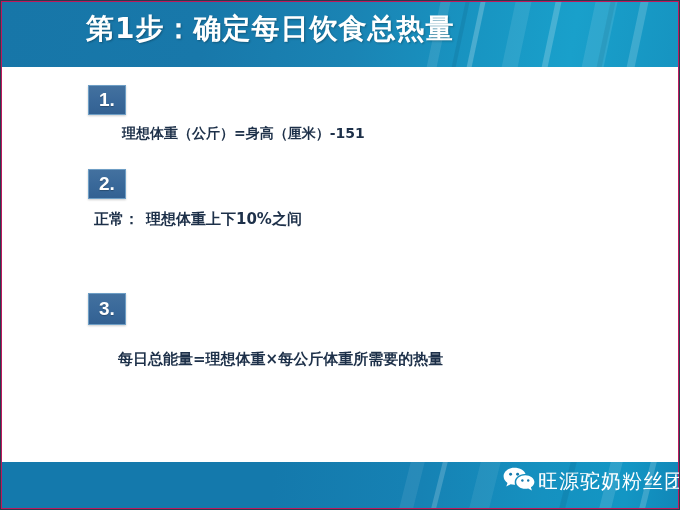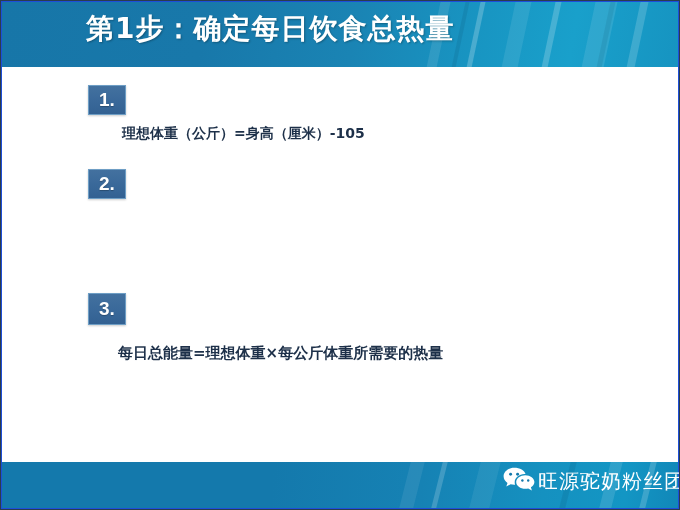--- a/index.html
+++ b/index.html
@@ -5,21 +5,21 @@
   html, body {
     margin: 0;
     padding: 0;
     background: #ffffff;
   }
   #slide {
     position: relative;
     width: 680px;
     height: 510px;
     overflow: hidden;
-    background: #1d4ed8;
+    background: #be185d;
     font-family: "Liberation Sans", "DejaVu Sans", sans-serif;
     box-sizing: border-box;
   }
 
   
   #slide::after {
     content: "";
     position: absolute;
     left: 0; top: 0; right: 0; bottom: 0;
     border: 1px solid #2b3c4d;
@@ -108,21 +108,21 @@
 
   
   .formula {
     position: absolute;
     color: #1d3049;
     font-weight: bold;
     white-space: nowrap;
     font-family: "DejaVu Sans", "Liberation Sans", sans-serif;
   }
   #formula1 { left: 120px; top: 58px;  font-size: 14px; letter-spacing: 0px; }
-  #formula3 { left: 116px; top: 277px; font-size: 15px; letter-spacing: 0px; }
+  #formula3 { left: 116px; top: 283px; font-size: 15px; letter-spacing: 0px; }
 
   .bodytype-list {
     position: absolute;
     left: 92px;
     top: 142px;
     color: #1d3049;
     font-weight: bold;
     font-size: 15px;
     line-height: 21px;
     font-family: "DejaVu Sans", "Liberation Sans", sans-serif;
@@ -194,26 +194,29 @@
     <div class="hdr-streak d2"></div>
     <div class="hdr-streak s6"></div>
   </div>
   <div class="header-title">第1步：确定每日饮食总热量</div>
 
   <div class="body-area">
 
     <div class="chip" id="chip1">
       <span class="chip-num">1.</span>
     </div>
-    <div class="formula" id="formula1">理想体重（公斤）=身高（厘米）-105</div>
+    <div class="formula" id="formula1">理想体重（公斤）=身高（厘米）-151</div>
 
     <div class="chip" id="chip2">
       <span class="chip-num">2.</span>
     </div>
     <div class="bodytype-list">
+      <span class="bt-row">
+        <span class="bt-label">正常：</span><span>理想体重上下10%之间</span>
+      </span>
     </div>
 
     <div class="chip" id="chip3">
       <span class="chip-num">3.</span>
     </div>
     <div class="formula" id="formula3">每日总能量=理想体重×每公斤体重所需要的热量</div>
   </div>
 
   <div class="footer">
     <div class="ftr-streak f1"></div>

